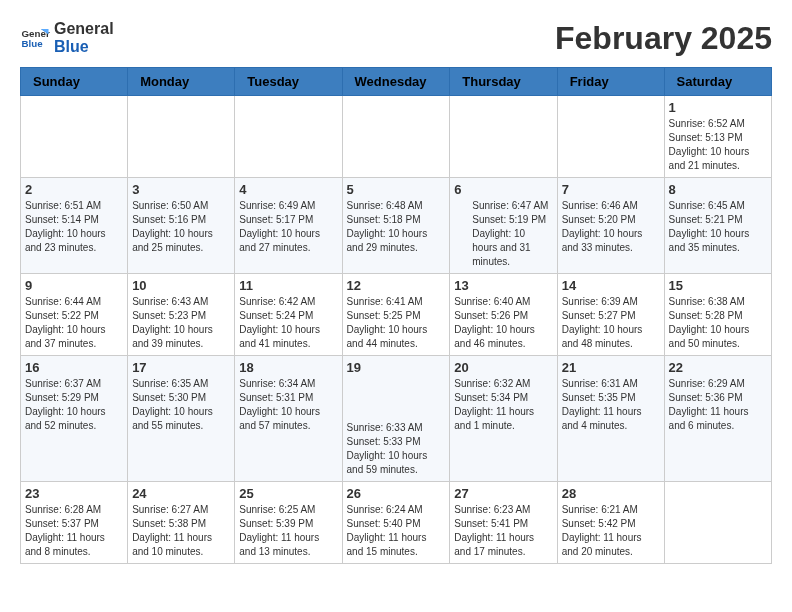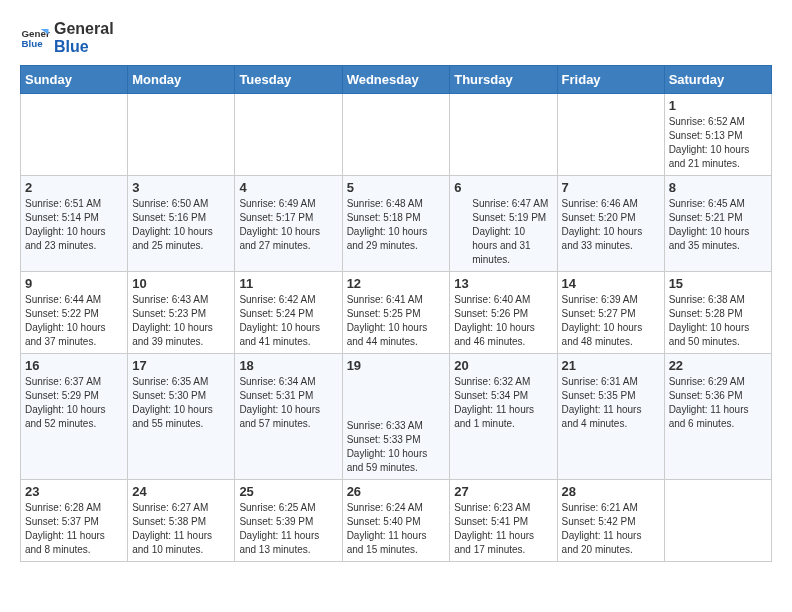--- a/index.html
+++ b/index.html
@@ -37,24 +37,24 @@
       font-size: 16px;
       color: #555;
     }
     .calendar {
       width: 100%;
       border-collapse: collapse;
       border: 1px solid #ccc;
     }
     .calendar th {
       background: #3d7ebf;
-      color: #ffffff;
+      color: #000000;
       font-size: 13px;
       font-weight: bold;
-      padding: 6px 4px;
+      padding: 6px 12px;
       text-align: left;
       border: 1px solid #2d6eb0;
     }
     .calendar td {
       vertical-align: top;
       width: 108px;
       min-height: 90px;
       padding: 4px;
       border: 1px solid #ccc;
       font-size: 10px;
@@ -89,20 +89,21 @@
       <text x="2" y="32" font-size="13" font-weight="bold" fill="#1a5fb4">Blue</text>
       <polygon points="28,8 38,15 34,8" fill="#1a5fb4"></polygon>
       <polygon points="28,8 38,8 38,15" fill="#5aabff"></polygon>
     </svg>
     <div style="display:flex;flex-direction:column;line-height:1.1">
       <span style="font-size:16px;font-weight:bold;color:#333">General</span>
       <span style="font-size:16px;font-weight:bold;color:#1a5fb4">Blue</span>
     </div>
   </div>
   <div class="title-block">
+    <div class="month-year">February 2025</div>
   </div>
 </div>
 
 <table class="calendar">
   <thead>
     <tr>
     <th>Sunday</th>
         <th>Monday</th>
         <th>Tuesday</th>
         <th>Wednesday</th>

